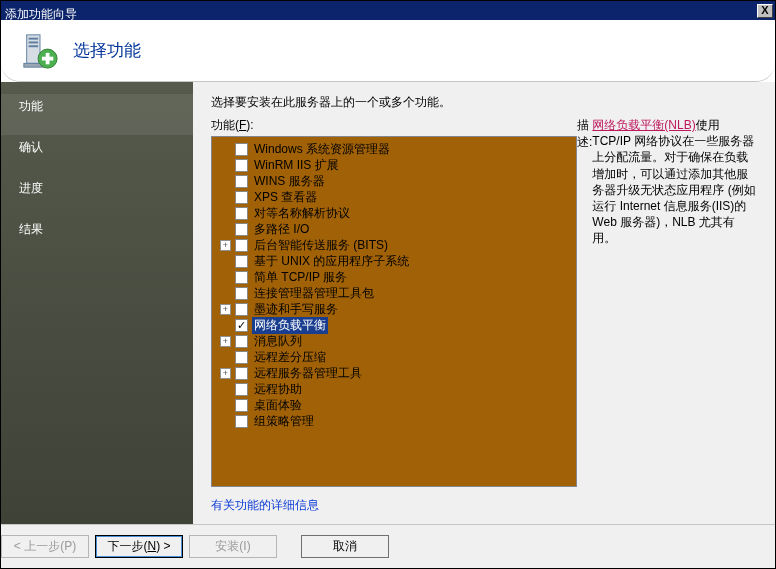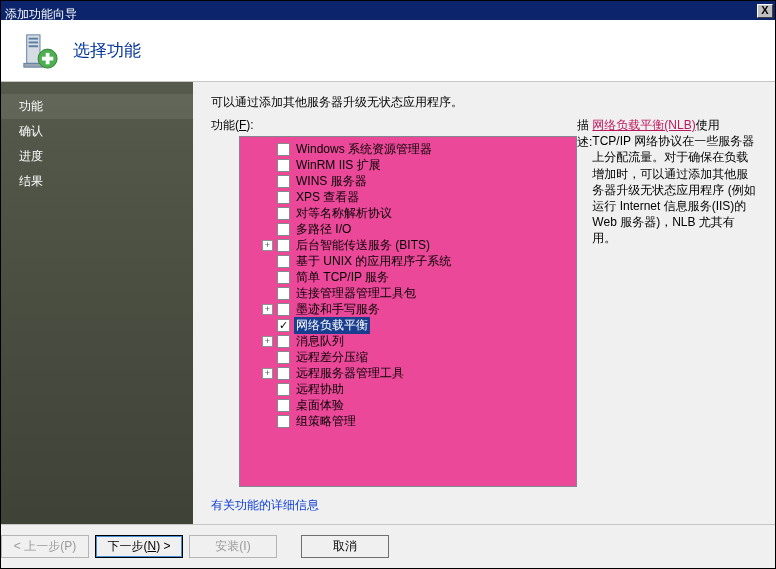--- a/index.html
+++ b/index.html
@@ -1,33 +1,33 @@
 <!DOCTYPE html>
 <html><head>
 <meta charset="utf-8">
 <style>
   * { box-sizing: border-box; margin: 0; padding: 0; }
   body { font-family: "Microsoft YaHei", Tahoma, Arial, sans-serif; font-size: 12px; background: #fff; width: 776px; height: 569px; overflow: hidden; }
   .window { width: 776px; height: 569px; display: flex; flex-direction: column; border: 1px solid #000; }
   .titlebar { background: linear-gradient(#0b246b,#0b246b); color: #fff; height: 19px; display: flex; align-items: center; padding: 0 2px 0 4px; font-size: 12px; }
   .titlebar-text { flex: 1; margin-top: 8px; }
   .close-btn { width: 16px; height: 14px; background: #c0c0c0; border: 1px solid #fff; border-right-color:#404040; border-bottom-color:#404040; display:flex; align-items:center; justify-content:center; font-family: Arial; font-size: 11px; font-weight: bold; color:#000; line-height:1; }
-  .header { height: 62px; border-bottom: 1px solid #c6c6c6; display:flex; align-items:center; padding-left: 20px; background:#fff; }
+  .header { height: 62px; border-bottom: 1px solid #c6c6c6; display:flex; align-items:center; padding-left: 20px; background:#fff;border-radius:19px; }
   .header-icon { width: 38px; height: 38px; margin-right: 14px; position:relative; }
   .header-title { font-size: 17px; color:#003399; }
   .body { flex:1; display:flex; min-height:0; }
   .sidebar { width: 192px; background: linear-gradient(#555a4c,#3f4237); padding-top: 12px; }
-  .nav-item { color:#fff; font-size:12px; padding: 4px 0 4px 18px; cursor: default; }
+  .nav-item { color:#fff; font-size:12px; padding: 4px 0 20px 18px; cursor: default; }
   .nav-item.active { background: rgba(255,255,255,0.08); }
   .main { flex:1; background:#f0f0f0; padding: 12px 18px 10px 18px; display:flex; flex-direction:column; min-height:0; }
   .instr { margin-bottom: 6px; }
   .columns { flex:1; display:flex; min-height:0; }
   .left-col { flex:1; display:flex; flex-direction:column; min-height:0; }
   .col-label { margin-bottom: 2px; }
-  .feature-box { flex:1; background:#ec4899; border:1px solid #828790; overflow-y: scroll; padding: 4px 18px; margin-left: 28px; }
+  .feature-box { flex:1; background:#a16207; border:1px solid #828790; overflow-y: scroll; padding: 4px 4px; }
   .feature-box::-webkit-scrollbar { width:16px; }
   .feature-box::-webkit-scrollbar-track { background:#e8e8e8; }
   .feature-box::-webkit-scrollbar-thumb { background:#c2c6ca; border:1px solid #9b9fa3; }
   .feature-row { display:flex; align-items:center; height:16px; padding-left: 4px; white-space:nowrap; }
   .tree-toggle { width:11px; height:11px; border:1px solid #919191; display:inline-flex; align-items:center; justify-content:center; margin-right:4px; font-size:9px; line-height:1; background:#fff; color:#555; }
   .tree-spacer { width:15px; display:inline-block; }
   .cb { width:13px; height:13px; border:1px solid #888; background:#fff; display:inline-flex; align-items:center; justify-content:center; margin-right:4px; font-size:11px; line-height:1; }
   .cb.checked::before { content:"✓"; color:#000; }
   .feature-label { padding: 0 2px; }
   .feature-label.sel { background:#1a3e8f; color:#fff; }
@@ -71,21 +71,21 @@
   <div class="body">
 
     <div class="sidebar">
       <div class="nav-item active">功能</div>
       <div class="nav-item">确认</div>
       <div class="nav-item">进度</div>
       <div class="nav-item">结果</div>
     </div>
 
     <div class="main">
-      <div class="instr">可以通过添加其他服务器升级无状态应用程序。</div>
+      <div class="instr">选择要安装在此服务器上的一个或多个功能。</div>
 
       <div class="columns">
 
         <div class="left-col">
           <div class="col-label"><span>功能(</span><span class="u">F</span><span>):</span></div>
           <div class="feature-box" id="feature-box">
               <div class="feature-row">
                 <span class="tree-spacer"></span>
                 <span class="cb"></span>
                 <span class="feature-label">Windows 系统资源管理器</span>

